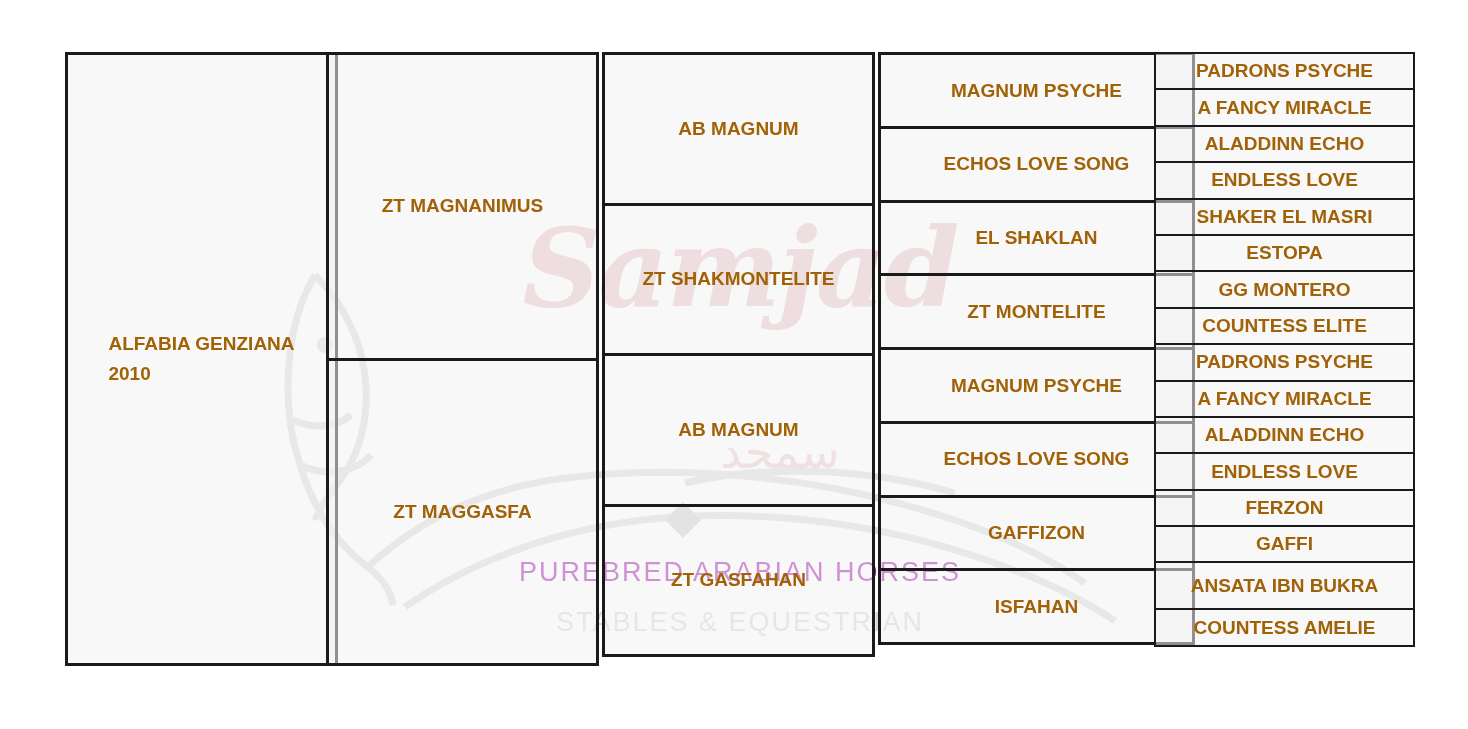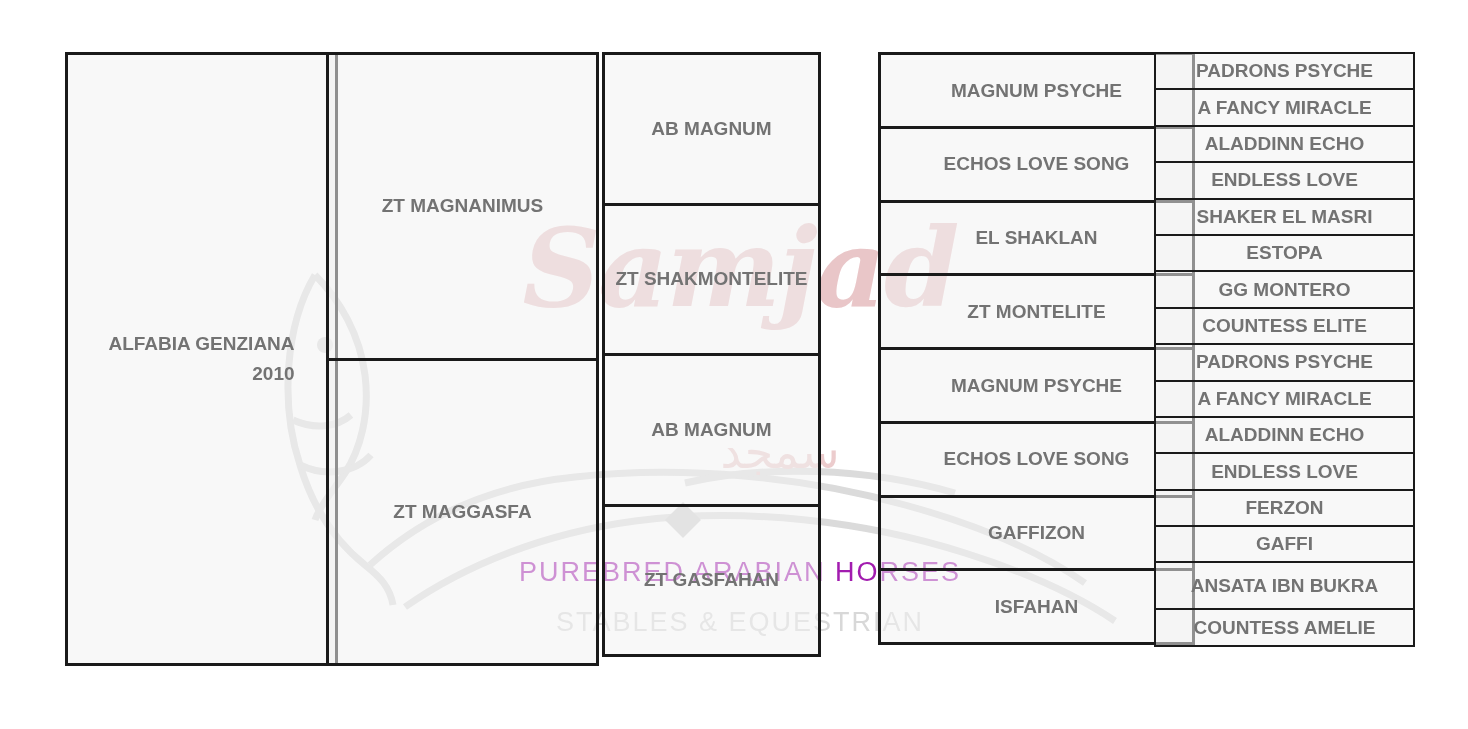--- a/index.html
+++ b/index.html
@@ -97,34 +97,34 @@
   }
   .ped-col {
     position: absolute;
     top: 0;
     height: 614px;
     display: flex;
     flex-direction: column;
   }
   .col-gen0 { left: 15px;    width: 273px; border-radius: 7px; }
   .col-gen1 { left: 276px;  width: 273px; }
-  .col-gen2 { left: 552px;  width: 219px; }
+  .col-gen2 { left: 552px;  width: 273px; }
   .col-gen3 { left: 828px;  width: 317px; }
   .col-gen4 { left: 1104px; width: 261px; }
 
   .cell {
     border: 3px solid #1a1a1a;
     background: rgba(243, 243, 243, 0.55);
     display: flex;
     align-items: center;
     justify-content: center;
-    text-align: right;
+    text-align: left;
     box-sizing: border-box;
     font-weight: bold;
-    color: #737373;
+    color: #a16207;
     font-size: 19px;
     line-height: 1.25;
     padding: 2px 4px;
     overflow: hidden;
   }
   .col-gen0 .cell { font-size: 19px; }
   .col-gen1 .cell { font-size: 19px; }
   .col-gen2 .cell { font-size: 19px; }
   .col-gen3 .cell { font-size: 19px; }
   .col-gen4 .cell { font-size: 19px; border-width: 2px; }

